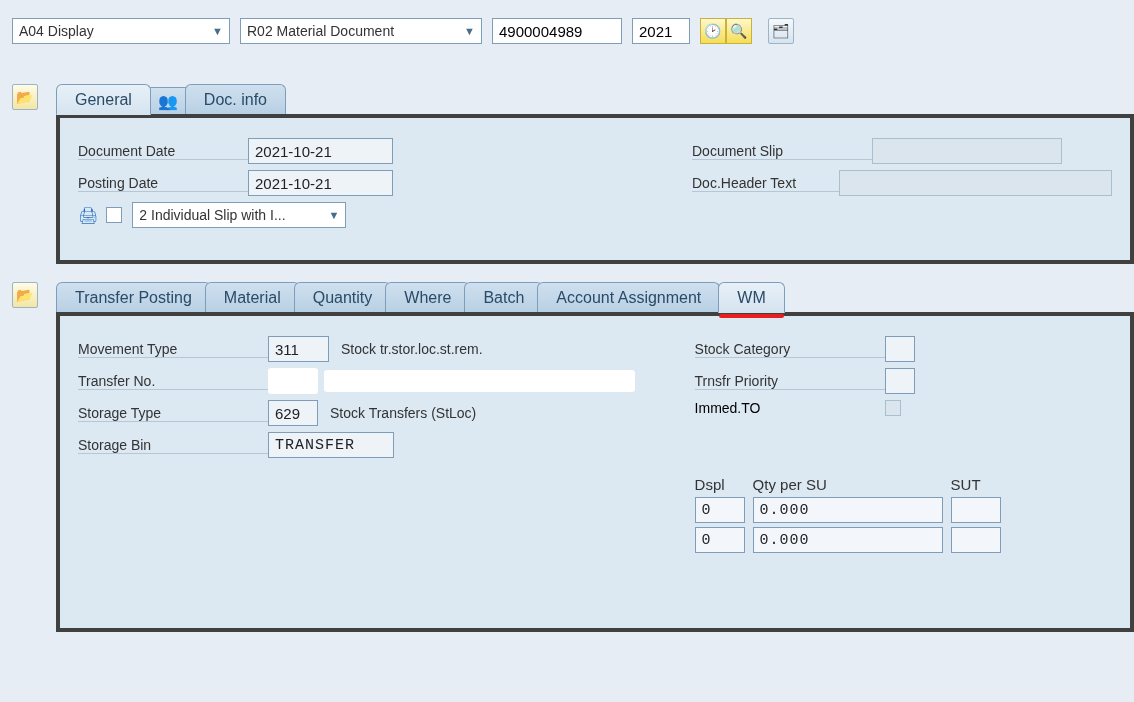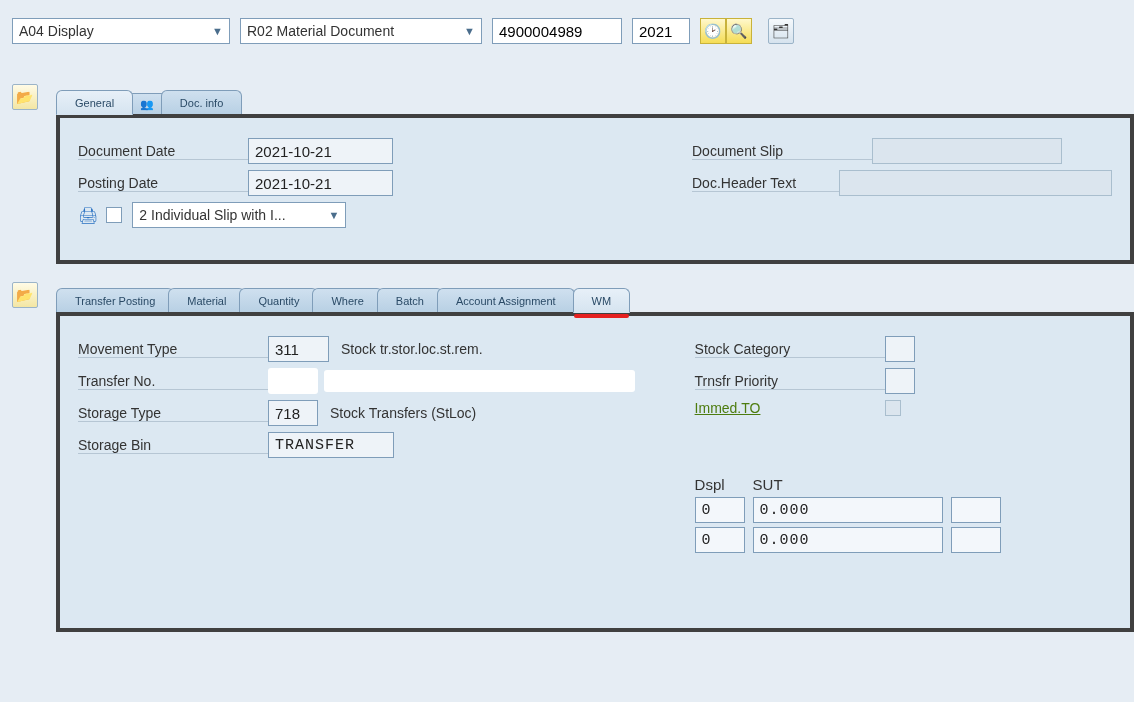--- a/index.html
+++ b/index.html
@@ -86,21 +86,21 @@
   .tab {
     position:relative;
     padding:6px 18px 5px 18px;
     margin-right:-6px;
     border:1px solid #7f9db9;
     border-bottom:none;
     border-radius:6px 6px 0 0;
     background:linear-gradient(#cfe0ef,#b8d0e4);
     color:#2a4a66;
     cursor:pointer;
-    font-size:11px;
+    font-size:16px;
     text-align:center;
   }
   .tab.active {
     background:linear-gradient(#e7f0f8,#d6e4f0);
     z-index:3;
     border-bottom:1px solid #d6e4f0;
     margin-bottom:-1px;
   }
   .tab.icon-only{
     padding:4px 12px 3px 12px;
@@ -155,21 +155,21 @@
   .checkbox.disabled{background:#dbe5ee;border-color:#a9bece;}
   .print-icon{color:#2b72c2;margin-right:8px;font-size:16px;}
 
   .two-col{
     display:flex;
     gap:60px;
   }
   .col-left{width:560px;}
   .col-right{width:420px;}
 
-  .lbl-gray{color:#4d7c0f;text-decoration:underline;}
+  .lbl-gray{color:#000000;}
 
   
   .su-table{
     margin-top:60px;
   }
   .su-head{display:flex;gap:8px;font-size:15px;margin-bottom:4px;}
   .su-head .h1{width:50px;}
   .su-head .h2{width:190px;}
   .su-head .h3{width:50px;}
   .su-row{display:flex;gap:8px;margin-bottom:4px;}
@@ -270,21 +270,21 @@
           <span class="val-box" style="width:61px">311</span>
           <span class="desc-text">Stock tr.stor.loc.st.rem.</span>
         </div>
         <div class="form-row">
           <span class="lbl" style="width:190px">Transfer No.</span>
           <span style="width:50px;height:26px;background:#fff;border-radius:3px"></span>
           <span style="flex:1;height:22px;background:#fff;margin-left:6px;border-radius:3px"></span>
         </div>
         <div class="form-row">
           <span class="lbl" style="width:190px">Storage Type</span>
-          <span class="val-box" style="width:50px">718</span>
+          <span class="val-box" style="width:50px">629</span>
           <span class="desc-text">Stock Transfers (StLoc)</span>
         </div>
         <div class="form-row">
           <span class="lbl" style="width:190px">Storage Bin</span>
           <span class="val-box mono" style="width:126px">TRANSFER</span>
         </div>
       </div>
 
       <div class="col-right">
         <div class="form-row">
@@ -296,20 +296,21 @@
           <span class="val-box" style="width:30px"></span>
         </div>
         <div class="form-row">
           <span class="lbl lbl-gray" style="width:190px;border-bottom:none">Immed.TO</span>
           <span class="checkbox disabled"></span>
         </div>
 
         <div class="su-table">
           <div class="su-head">
             <span class="h1">Dspl</span>
+            <span class="h2">Qty per SU</span>
             <span class="h3">SUT</span>
           </div>
           <div class="su-row">
             <span class="val-box light c1 mono">0</span>
             <span class="val-box light c2 mono">0.000</span>
             <span class="val-box light c3"></span>
           </div>
           <div class="su-row">
             <span class="val-box light c1 mono">0</span>
             <span class="val-box light c2 mono">0.000</span>

